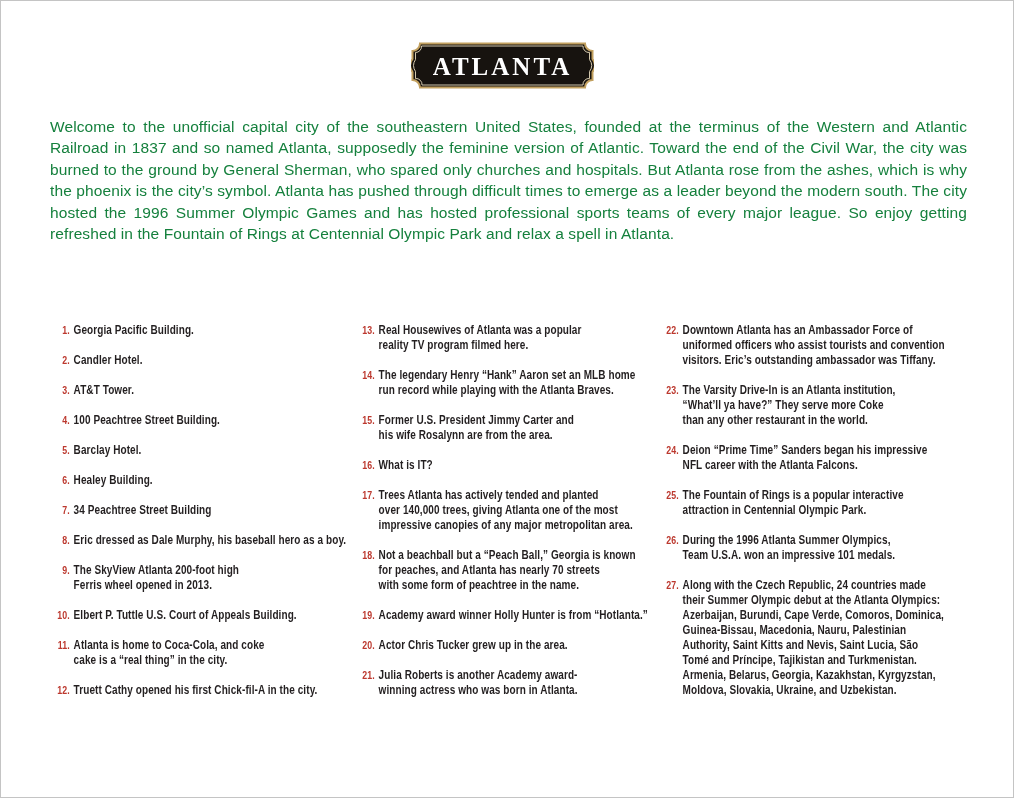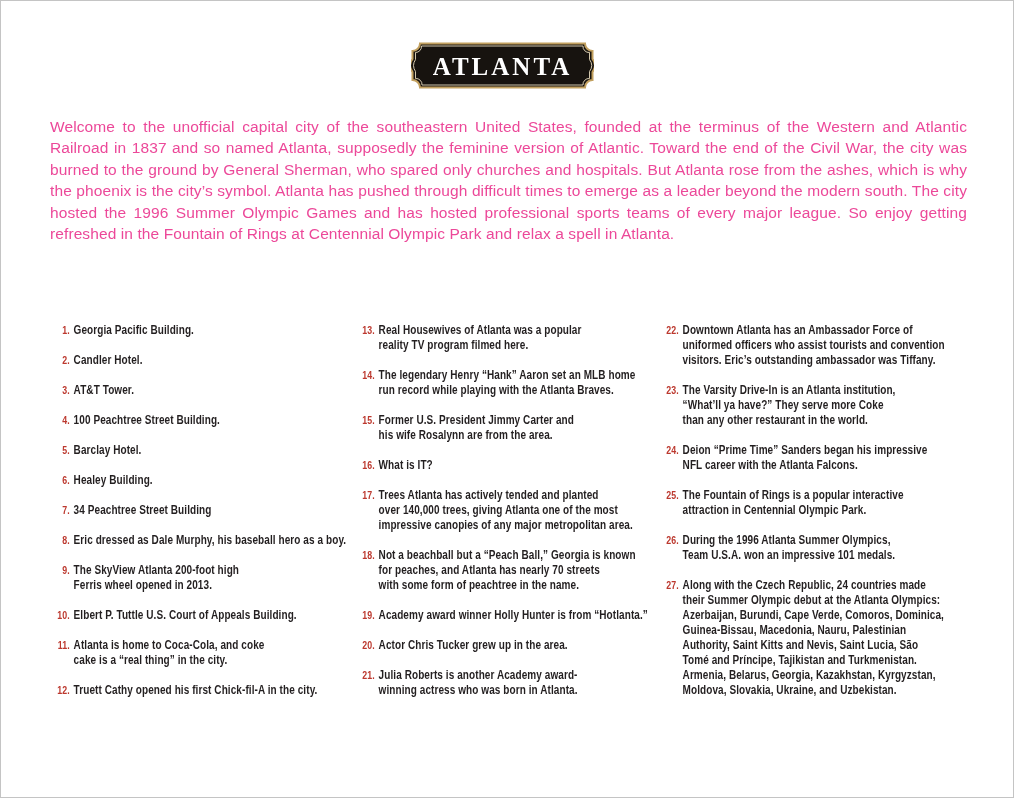--- a/index.html
+++ b/index.html
@@ -31,21 +31,21 @@
   }
 
   
   .intro {
     position: absolute;
     left: 49px;
     top: 99px;
     width: 917px;
     font-size: 15.5px;
     line-height: 21.5px;
-    color: #ec4899;
+    color: #15803d;
     text-align: justify;
     letter-spacing: 0.1px;
   }
 
   
   .col {
     position: absolute;
     top: 322px;
     width: 400px;
     transform: scaleX(0.8);   

